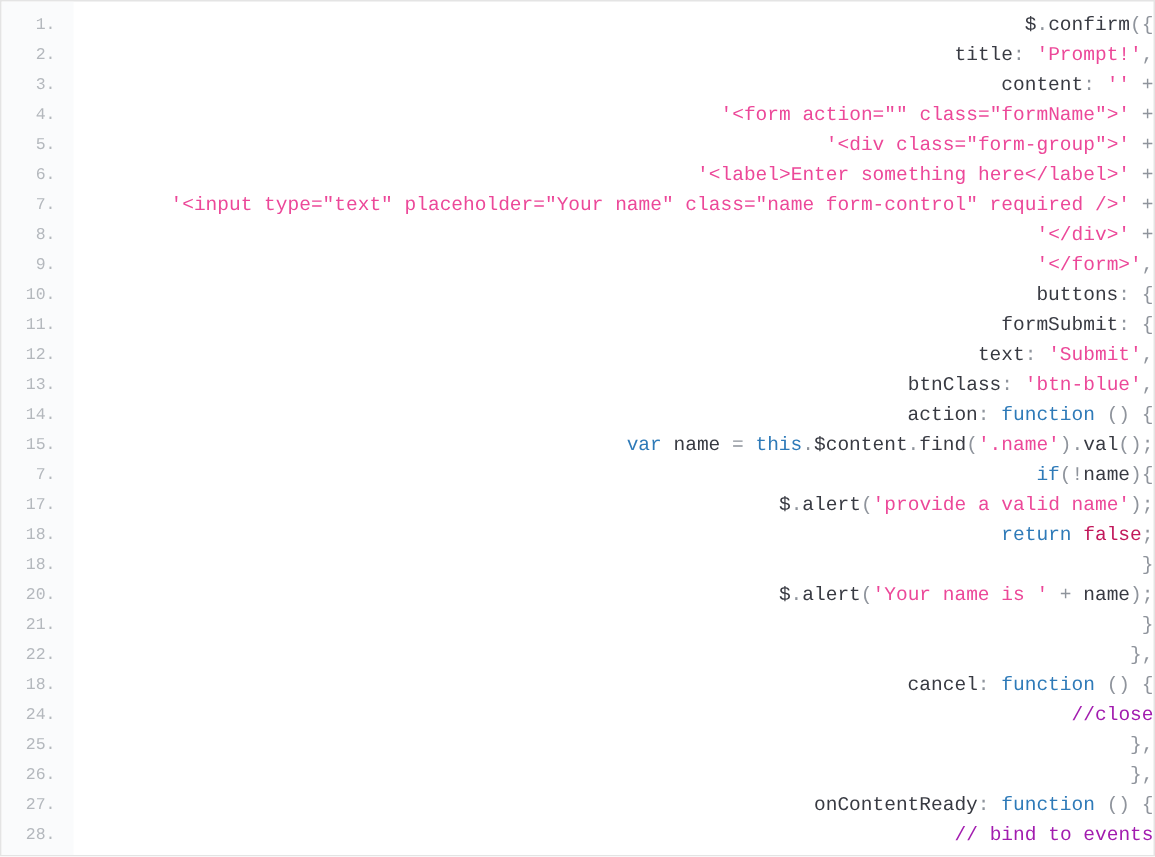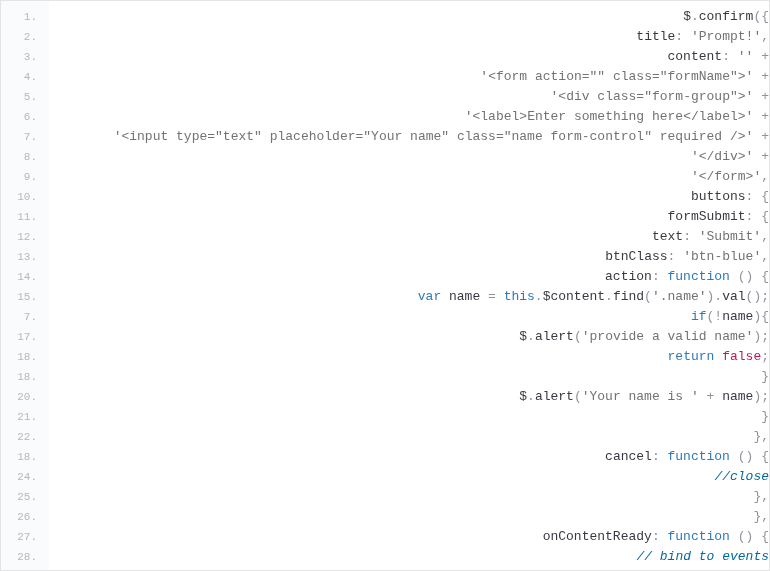--- a/index.html
+++ b/index.html
@@ -44,24 +44,24 @@
     overflow: hidden;
     text-align: right;
   }
   .line {
     height: 20px;
     line-height: 20px;
     color: #383a42;
   }
   .tk-plain   { color: #383a42; }
   .tk-punc    { color: #8f949c; }
-  .tk-str     { color: #737373; }
+  .tk-str     { color: #ec4899; }
   .tk-kw      { color: #2e7ab8; }
   .tk-bool    { color: #c2185b; }
-  .tk-comment { color: #0369a1; font-style: italic; }
+  .tk-comment { color: #a21caf; }
 </style>
 </head>
 <body>
 
 <div class="code-container">
   <div class="code-body">
     <div class="gutter" id="gutter">
         <div class="ln">1.</div>
         <div class="ln">2.</div>
         <div class="ln">3.</div>

